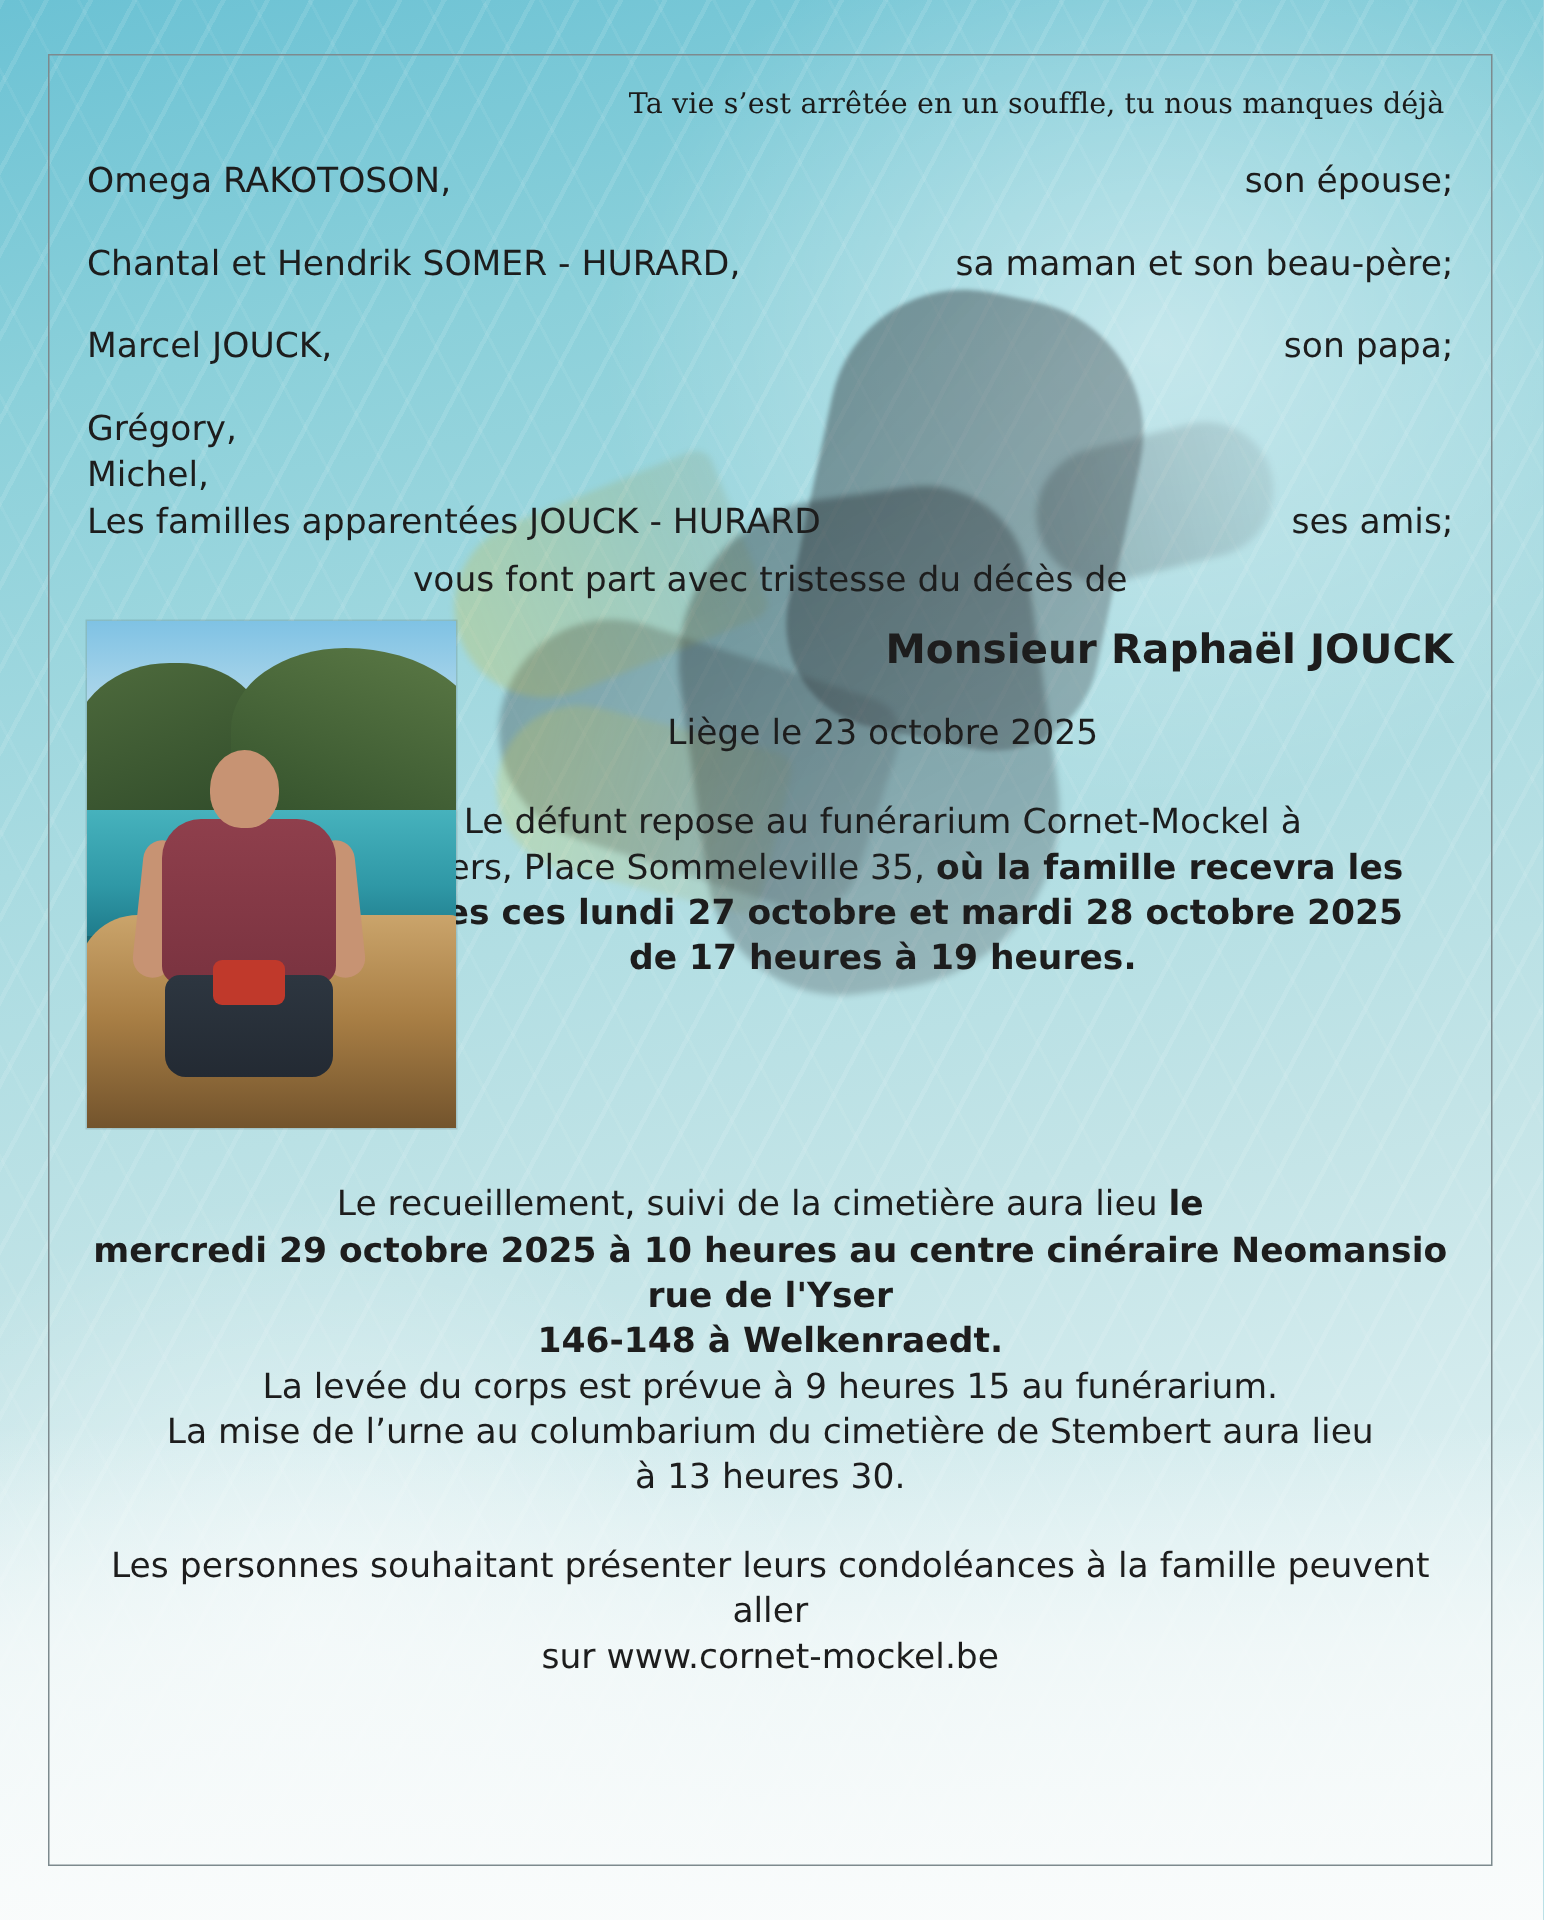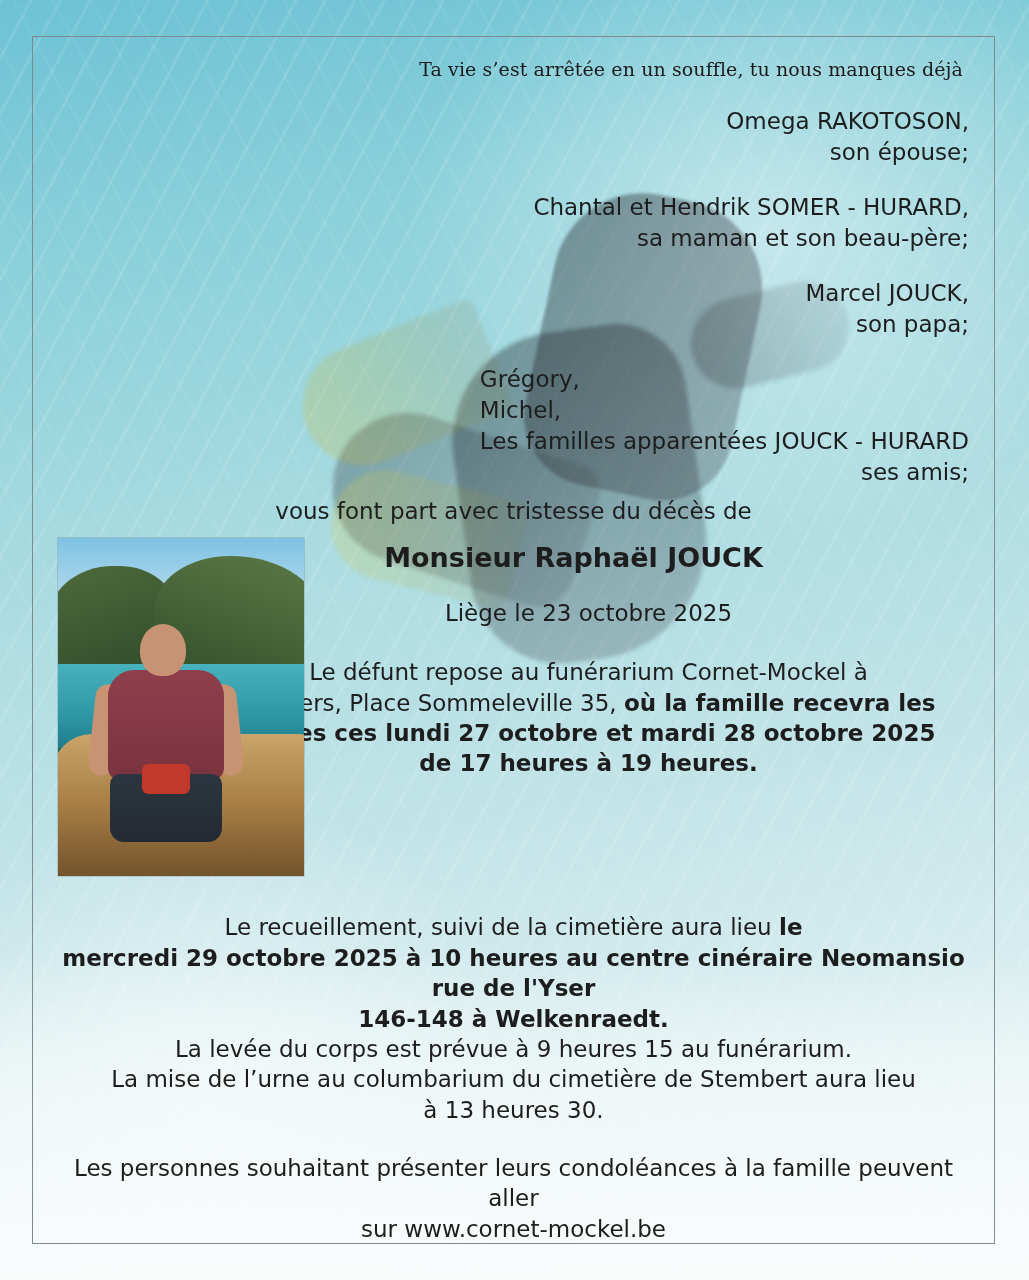--- a/index.html
+++ b/index.html
@@ -126,21 +126,20 @@
 
   .family {
     margin-top: 26px;
     font-size: 0;
   }
   .fam-block {
     display: flex;
     justify-content: space-between;
     align-items: flex-end;
     margin-bottom: 24px;
-    flex-direction: column;
   }
   .fam-names {
     font-size: 23px;
     line-height: 1.35;
     color: #1d1d1d;
     white-space: pre-line;
     text-align: left;
   }
   .fam-rel {
     font-size: 23px;
@@ -221,21 +220,21 @@
     position: absolute; left: 156px; top: 146px; width: 26px; height: 92px;
     background: #c79373; border-radius: 14px;
     transform: rotate(-6deg);
   }
   .portrait .hands-obj {
     position: absolute; left: 84px; top: 226px; width: 48px; height: 30px;
     background: #c0392b; border-radius: 6px;
   }
 
   .deceased-name {
-    text-align: center;
+    text-align: right;
     font-size: 27px;
     font-weight: bold;
     margin: 0 0 0 120px;
     padding-top: 10px;
   }
   .birth {
     text-align: center;
     font-size: 23px;
     line-height: 1.3;
     margin: 26px 0 0 150px;

